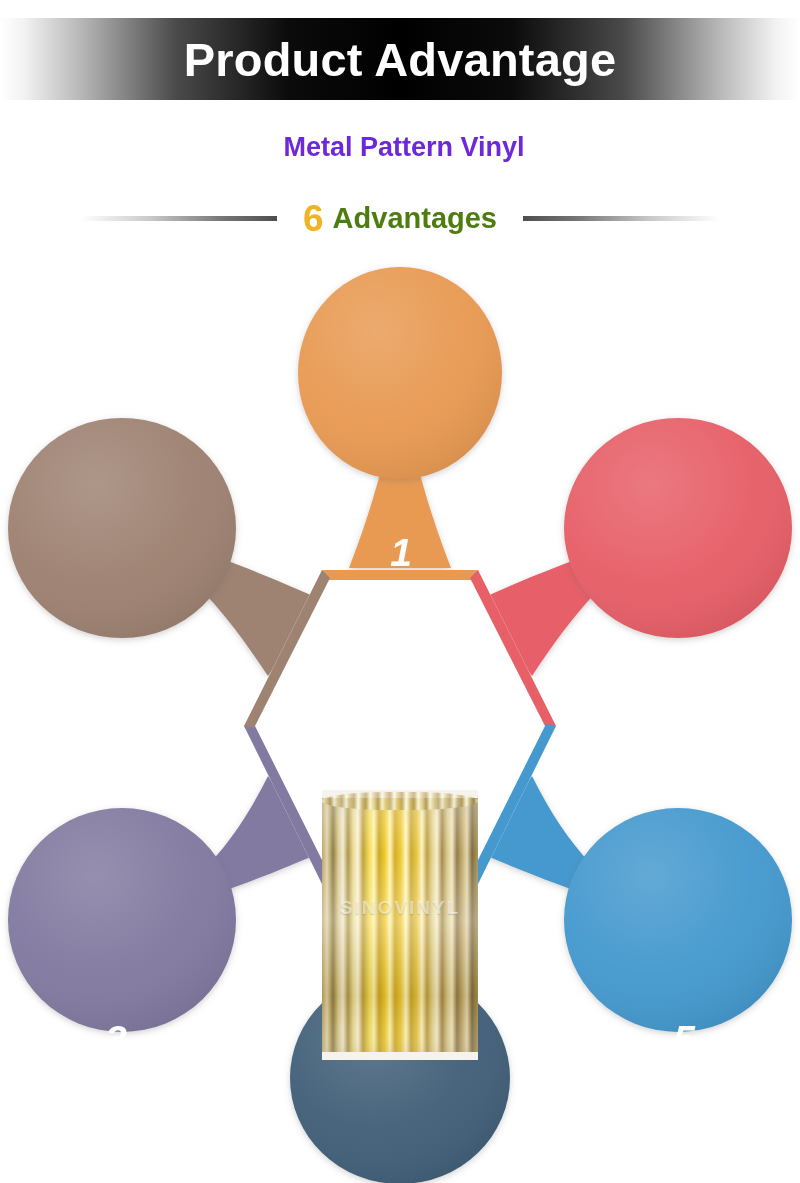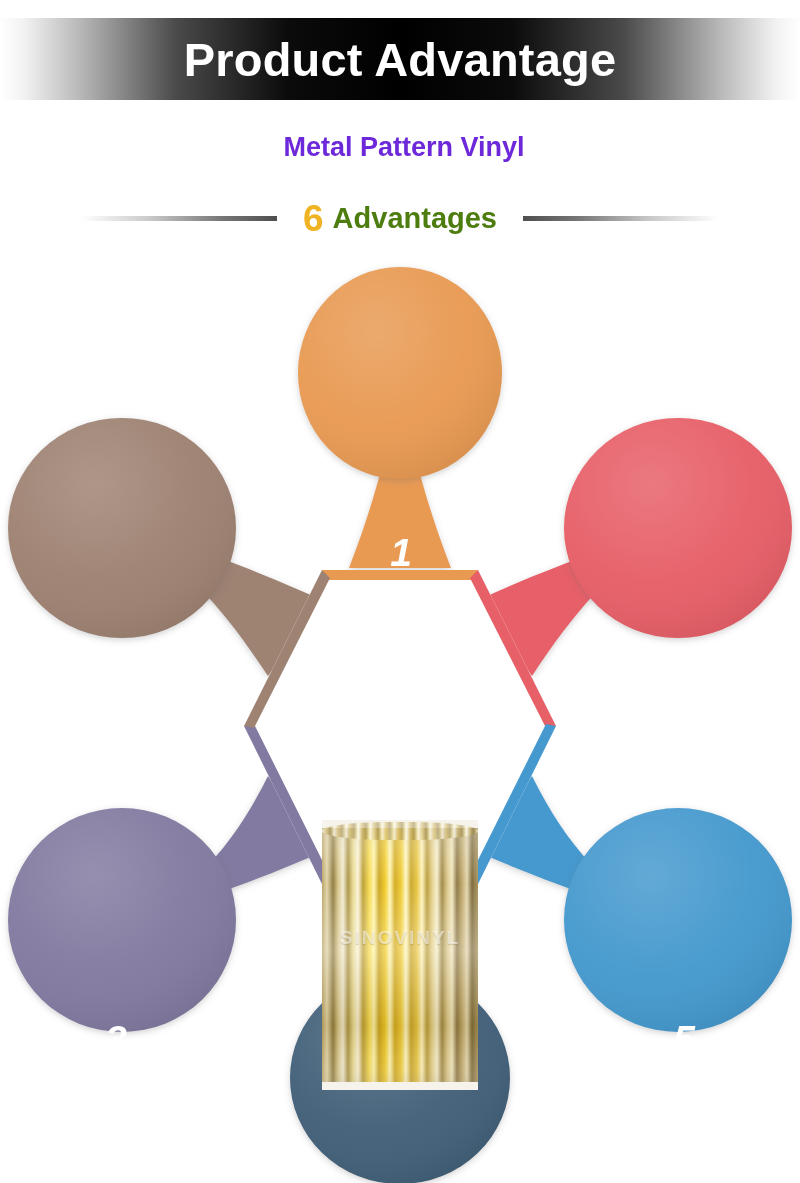--- a/index.html
+++ b/index.html
@@ -144,21 +144,21 @@
   #text-1 { left: 285px; top: 285px; }
   #text-2 { left:   0px; top: 440px; }
   #text-3 { left:   0px; top: 772px; }
   #text-5 { left: 568px; top: 772px; }
   #text-6 { left: 568px; top: 440px; }
 
   
   #center-photo {
     position: absolute;
     left: 322px;
-    top: 572px;
+    top: 542px;
     width: 156px;
     height: 270px;
     overflow: hidden;
     background: #f6f3ec;
   }
   #rolls {
     position: absolute;
     left: 0;
     top: 8px;
     width: 156px;

